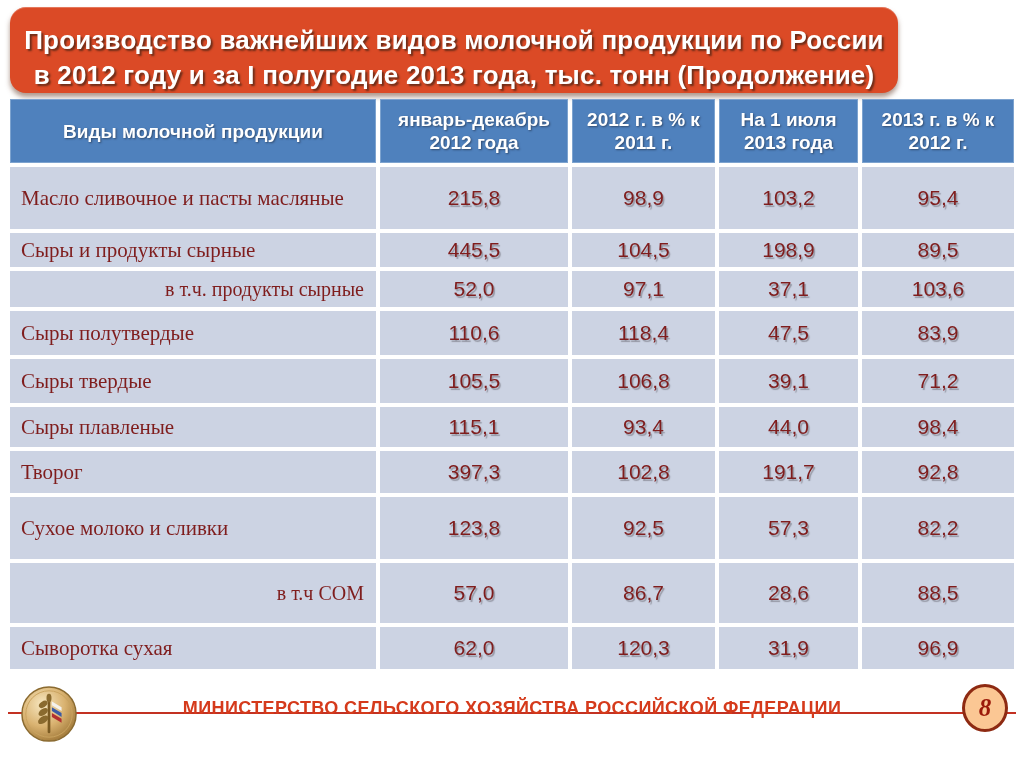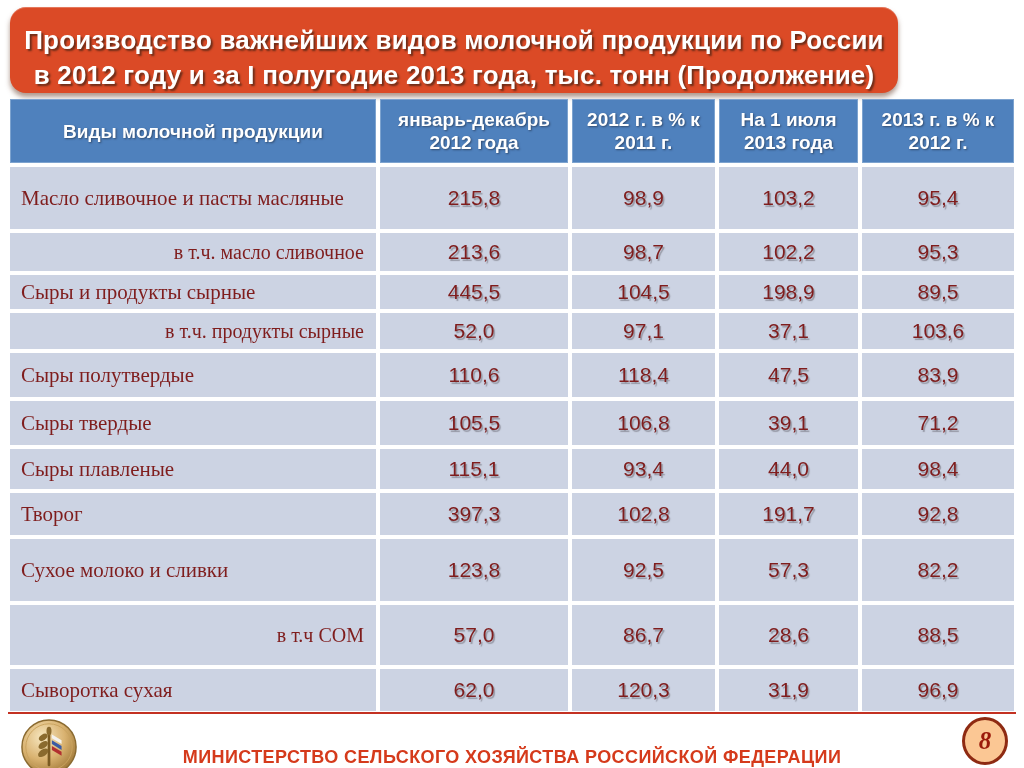--- a/index.html
+++ b/index.html
@@ -42,22 +42,22 @@
     font-size:21px;font-weight:normal;text-align:center;
     text-shadow:1.5px 1.5px 1px rgba(120,120,130,.65);
   }
 
   
   .footer-line{
     position:absolute;left:8px;top:712px;width:1008px;height:0;
     border-top:2px solid #c33122;
   }
   .footer{
-    position:absolute;left:0;top:714px;width:1024px;height:54px;
-    display:flex;align-items:flex-end;
+    position:absolute;left:0;top:681px;width:1024px;height:54px;
+    display:flex;align-items:center;
   }
   .logo{position:absolute;left:20px;top:4px;width:58px;height:58px;}
   .ministry{
     width:100%;text-align:center;color:#d53a1b;font-size:18px;font-weight:bold;
     letter-spacing:.4px;white-space:nowrap;
   }
   .page-badge{
     position:absolute;right:16px;top:3px;width:40px;height:42px;
     background:#fbc794;border:3px solid #8e2a12;border-radius:50%;
     display:flex;align-items:center;justify-content:center;
@@ -91,27 +91,20 @@
           <th>2013 г. в % к 2012 г.</th>
         </tr>
       </thead>
       <tbody>
         <tr style="height: 62px;">
           <td class="lbl">Масло сливочное и пасты масляные</td>
           <td class="val">215,8</td>
           <td class="val">98,9</td>
           <td class="val">103,2</td>
           <td class="val">95,4</td>
-        </tr>
-        <tr style="height: 38px;">
-          <td class="lbl sub">в т.ч. масло сливочное</td>
-          <td class="val">213,6</td>
-          <td class="val">98,7</td>
-          <td class="val">102,2</td>
-          <td class="val">95,3</td>
         </tr>
         <tr style="height: 34px;">
           <td class="lbl">Сыры и продукты сырные</td>
           <td class="val">445,5</td>
           <td class="val">104,5</td>
           <td class="val">198,9</td>
           <td class="val">89,5</td>
         </tr>
         <tr style="height: 36px;">
           <td class="lbl sub">в т.ч. продукты сырные</td>

